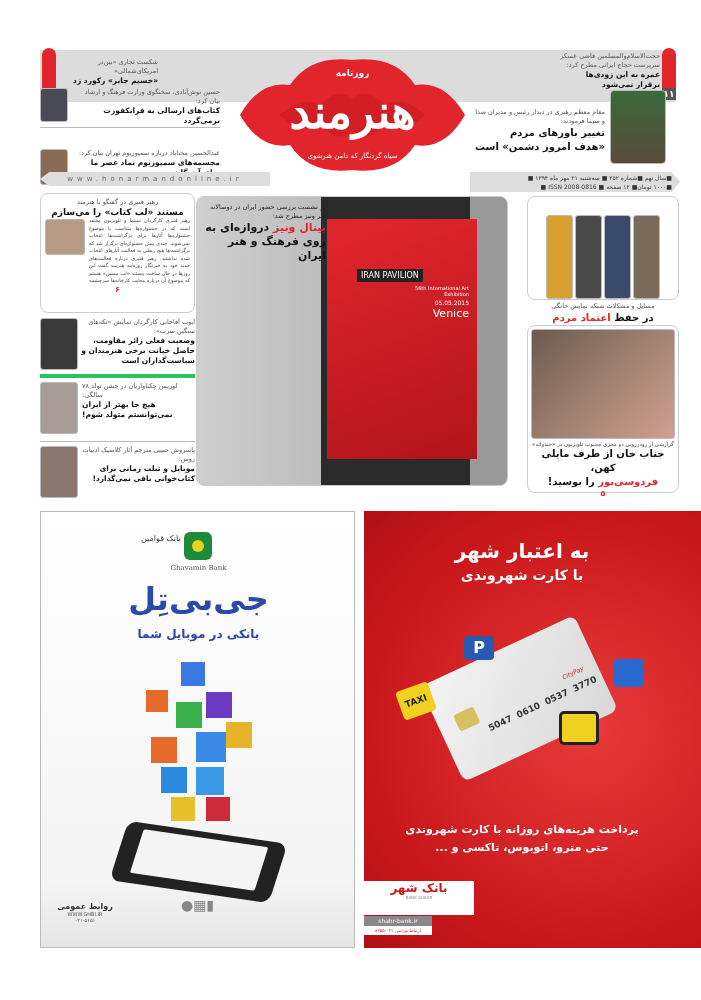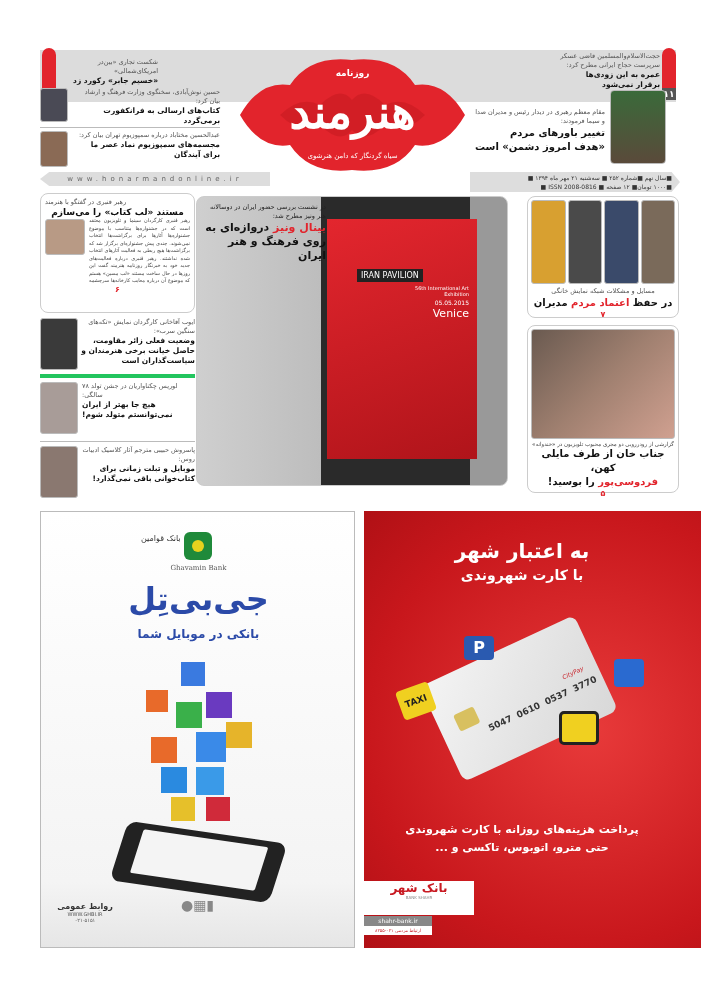--- a/index.html
+++ b/index.html
@@ -48,21 +48,21 @@
 </div>
 
 <div class="abs" style="left:40px;top:88px;width:180px">
   <div style="display:flex;flex-direction:row-reverse;gap:6px;height:40px;border-bottom:1px solid #bbb">
     <div class="photo" style="width:28px;height:34px;background:#4a4a55"></div>
     <div style="flex:1;text-align:right">
       <div class="small">حسین نوش‌آبادی، سخنگوی وزارت فرهنگ و ارشاد بیان کرد:</div>
       <div class="bold">کتاب‌های ارسالی به فرانکفورت برمی‌گردد</div>
     </div>
   </div>
-  <div style="display:flex;flex-direction:row-reverse;gap:6px;height:42px;margin-top:3px">
+  <div style="display:flex;flex-direction:row-reverse;gap:6px;height:42px;margin-top:21px">
     <div class="photo" style="width:28px;height:36px;background:#8a6a55"></div>
     <div style="flex:1;text-align:right">
       <div class="small">عبدالحسین مختاباد درباره سمپوزیوم تهران بیان کرد:</div>
       <div class="bold">مجسمه‌های سمپوزیوم نماد عصر ما برای آیندگان</div>
     </div>
   </div>
 </div>
 
 <div class="abs logo">
   <svg width="265" height="150" viewBox="0 0 265 150">
@@ -81,21 +81,21 @@
   <div class="hl" style="font-size:10px">«هدف امروز دشمن» است</div>
 </div>
 
 <div class="abs url">www.honarmandonline.ir</div>
 <div class="abs issue">
   <div>■سال نهم ■شماره ۲۵۲ ■ سه‌شنبه ۲۱ مهر ماه ۱۳۹۴ ■</div>
   <div>■۱۰۰۰ تومان■ ۱۲ صفحه ■ ISSN 2008-0816 ■</div>
 </div>
 
 <div class="abs card" style="left:40px;top:193px;width:155px;height:120px;padding:4px">
-  <div class="small" style="text-align:left">رهبر قنبری در گفتگو با هنرمند</div>
+  <div class="small" style="text-align:center">رهبر قنبری در گفتگو با هنرمند</div>
   <div class="bold" style="text-align:center;font-size:9px">مستند «لب کتاب» را می‌سازم</div>
   <div class="photo" style="float:left;width:40px;height:36px;margin:2px 4px 0 0;background:#b89a85"></div>
   <div style="font-size:5px;color:#444;line-height:7.5px;text-align:justify;height:68px;overflow:hidden">رهبر قنبری کارگردان سینما و تلویزیون معتقد است که در جشنواره‌ها متناسب با موضوع جشنواره‌ها آثارها برای برگزاشت‌ها انتخاب نمی‌شوند. چندی پیش جشنواره‌ای برگزار شد که برگزاشت‌ها هیچ ربطی به فعالیت آثارهای انتخاب شده نداشتند. رهبر قنبری درباره فعالیت‌های جدید خود به خبرنگار روزنامه هنرمند گفت این روزها در حال ساخت مستند «لب مسین» هستم که موضوع آن درباره معایب کارخانه‌ها سرچشمه است که موجب تخریب محیط زیست شده است و این فیلمبرداری این مستند امروز به پایان رسید...</div>
   <div class="pg">۶</div>
 </div>
 
 <div class="abs" style="left:40px;top:318px;width:155px">
   <div style="display:flex;flex-direction:row-reverse;gap:0;height:60px;border-bottom:4px solid #22c55e">
     <div style="flex:1;text-align:right">
       <div class="small">ایوب آقاخانی کارگردان نمایش «تکه‌های سنگین سرب»:</div>
@@ -126,21 +126,21 @@
     <div class="abs" style="right:8px;top:80px;color:#fff;font-size:6px;direction:ltr">05.05.2015</div>
     <div class="abs" style="right:8px;top:88px;color:#fff;font-size:11px;direction:ltr">Venice</div>
   </div>
   <div class="abs" style="left:4px;top:6px;width:125px;text-align:right">
     <div class="small" style="color:#222">در نشست بررسی حضور ایران در دوسالانه هنر ونیز مطرح شد:</div>
     <div class="hl"><span class="red">بینال ونیز</span> <span>دروازه‌ای به</span></div>
     <div class="hl">روی فرهنگ و هنر ایران</div>
   </div>
 </div>
 
-<div class="abs card" style="left:527px;top:196px;width:152px;height:122px;padding:3px">
+<div class="abs card" style="left:527px;top:196px;width:152px;height:104px;padding:18px">
   <div style="display:flex;gap:2px;height:84px">
     <div class="photo" style="flex:1;background:#7a6a5a"></div>
     <div class="photo" style="flex:1;background:#3a4a6a"></div>
     <div class="photo" style="flex:1;background:#4a4a4a"></div>
     <div class="photo" style="flex:1;background:#d8a030"></div>
   </div>
   <div class="small" style="text-align:center;margin-top:3px">مسایل و مشکلات شبکه نمایش خانگی</div>
   <div class="hl" style="text-align:center;font-size:10px"><span>در حفظ</span> <span class="red">اعتماد مردم</span> <span>مدیران</span></div>
   <div class="pg">۷</div>
 </div>

